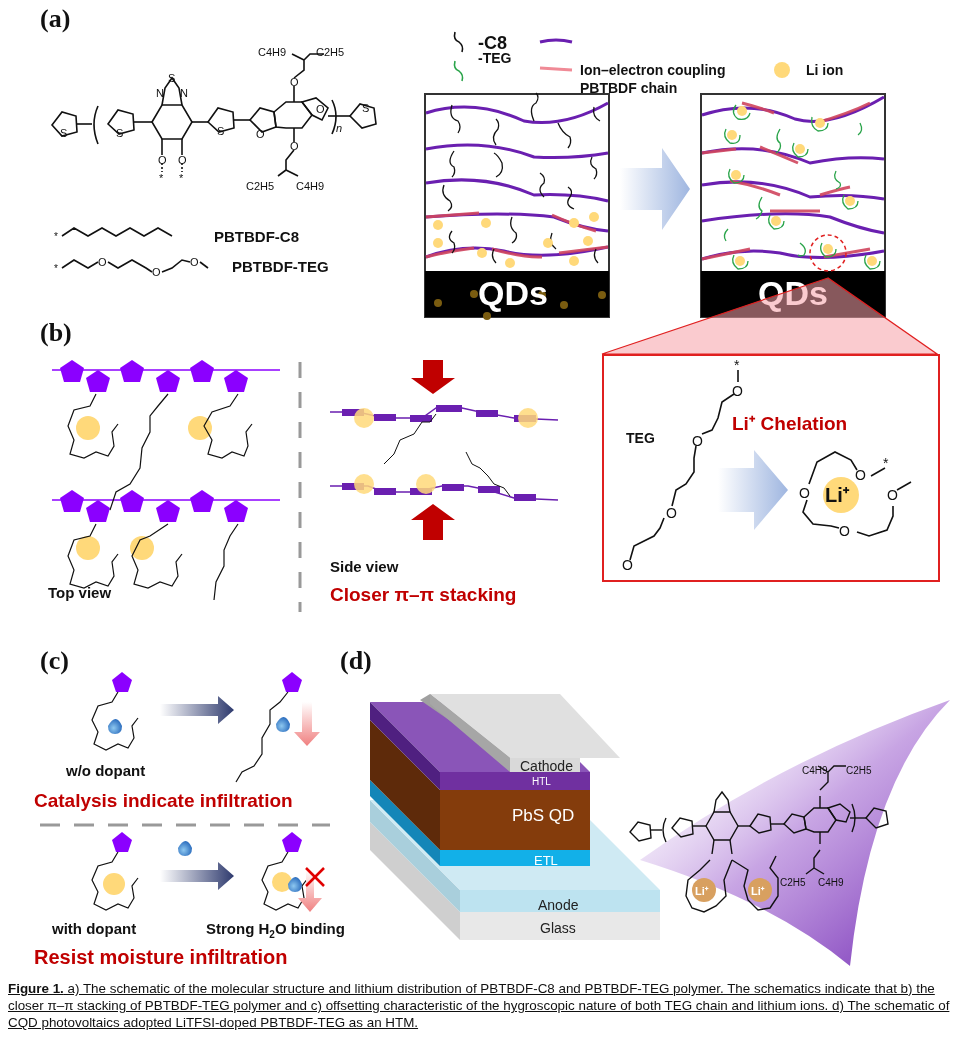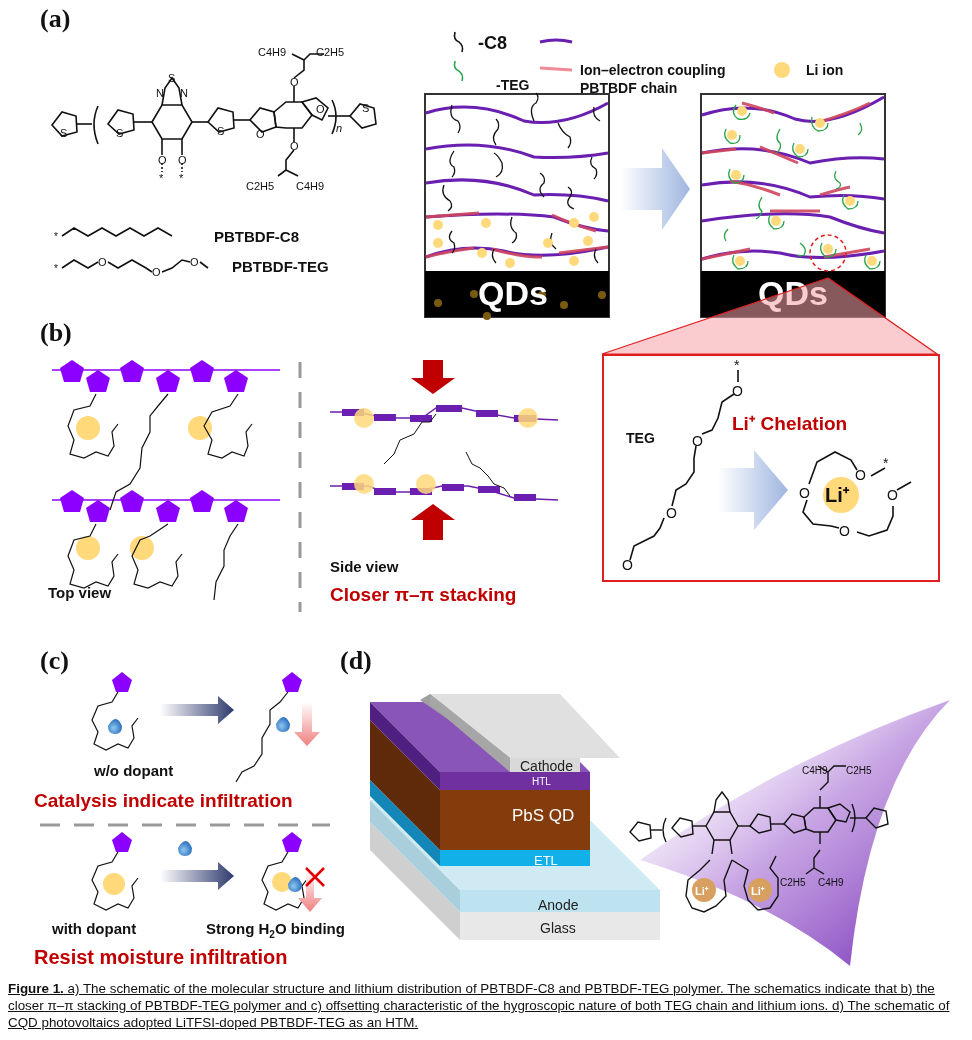--- a/index.html
+++ b/index.html
@@ -99,21 +99,21 @@
 </svg>
 <div class="abs bold" style="left:232px;top:258px;font-size:15px;">PBTBDF-TEG</div>
 
 <svg style="left:452px;top:30px;" width="14" height="24">
   <path d="M3,2 Q1,10 7,12 Q12,16 10,22" fill="none" stroke="#111" stroke-width="1.6"></path>
 </svg>
 <div class="abs bold" style="left:478px;top:33px;font-size:18px;">-C8</div>
 <svg style="left:452px;top:59px;" width="14" height="24">
   <path d="M3,2 Q1,10 7,12 Q12,16 10,22" fill="none" stroke="#2aa44a" stroke-width="1.6"></path>
 </svg>
-<div class="abs bold" style="left:478px;top:77px;font-size:14px;margin-left:18px;">-TEG</div>
+<div class="abs bold" style="left:478px;top:50px;font-size:14px;">-TEG</div>
 
 <svg style="left:538px;top:36px;" width="36" height="12">
   <path d="M2,6 Q18,2 34,6" fill="none" stroke="#6a1fb0" stroke-width="3"></path>
 </svg>
 <div class="abs bold" style="left:580px;top:33px;font-size:14px;margin-top:47px;">PBTBDF chain</div>
 <svg style="left:538px;top:64px;" width="36" height="10">
   <line x1="2" y1="4" x2="34" y2="6" stroke="#f08a96" stroke-width="3"></line>
 </svg>
 <div class="abs bold" style="left:580px;top:62px;font-size:14px;">Ion–electron coupling</div>
 <div class="abs" style="left:774px;top:62px;width:16px;height:16px;border-radius:50%;background:#ffd97a;"></div>
@@ -406,21 +406,21 @@
   </defs>
   <polygon points="82,0 92,8 88,20 76,20 72,8" fill="#8b00ff"></polygon>
   <path d="M78,20 L72,30 L58,34 L52,48 L58,60 L54,72 L66,78 L78,72 L88,76 L94,66 L92,54 L98,46" fill="none" stroke="#111" stroke-width="1.2"></path>
   <path d="M68,54 Q76,40 82,54 Q82,62 75,62 Q68,62 68,54 Z" fill="url(#gDrop)"></path>
   <polygon points="120,32 178,32 178,24 194,38 178,52 178,44 120,44" fill="url(#gDark)"></polygon>
   <polygon points="252,0 262,8 258,20 246,20 242,8" fill="#8b00ff"></polygon>
   <path d="M248,20 L240,30 L230,38 L230,52 L222,66 L222,82 L214,94 L202,100 L196,110" fill="none" stroke="#111" stroke-width="1.2"></path>
   <path d="M236,52 Q244,38 250,52 Q250,60 243,60 Q236,60 236,52 Z" fill="url(#gDrop)"></path>
   <polygon points="262,30 272,30 272,60 280,60 267,74 254,60 262,60" fill="url(#gPink)"></polygon>
 </svg>
-<div class="abs bold" style="left:66px;top:762px;font-size:15px;margin-left:28px;">w/o dopant</div>
+<div class="abs bold" style="left:66px;top:762px;font-size:15px;">w/o dopant</div>
 <div class="abs bold red" style="left:34px;top:790px;font-size:19px;">Catalysis indicate infiltration</div>
 
 <svg style="left:40px;top:822px;" width="290" height="6">
   <line x1="0" y1="3" x2="290" y2="3" stroke="#999" stroke-width="3" stroke-dasharray="20,14"></line>
 </svg>
 
 <svg style="left:40px;top:832px;" width="300" height="90">
   <polygon points="82,0 92,8 88,20 76,20 72,8" fill="#8b00ff"></polygon>
   <path d="M78,20 L72,30 L58,34 L52,48 L58,60 L54,72 L66,78 L78,72 L88,76 L94,66 L92,54 L98,46" fill="none" stroke="#111" stroke-width="1.2"></path>
   <circle cx="74" cy="52" r="11" fill="#ffd97a"></circle>

